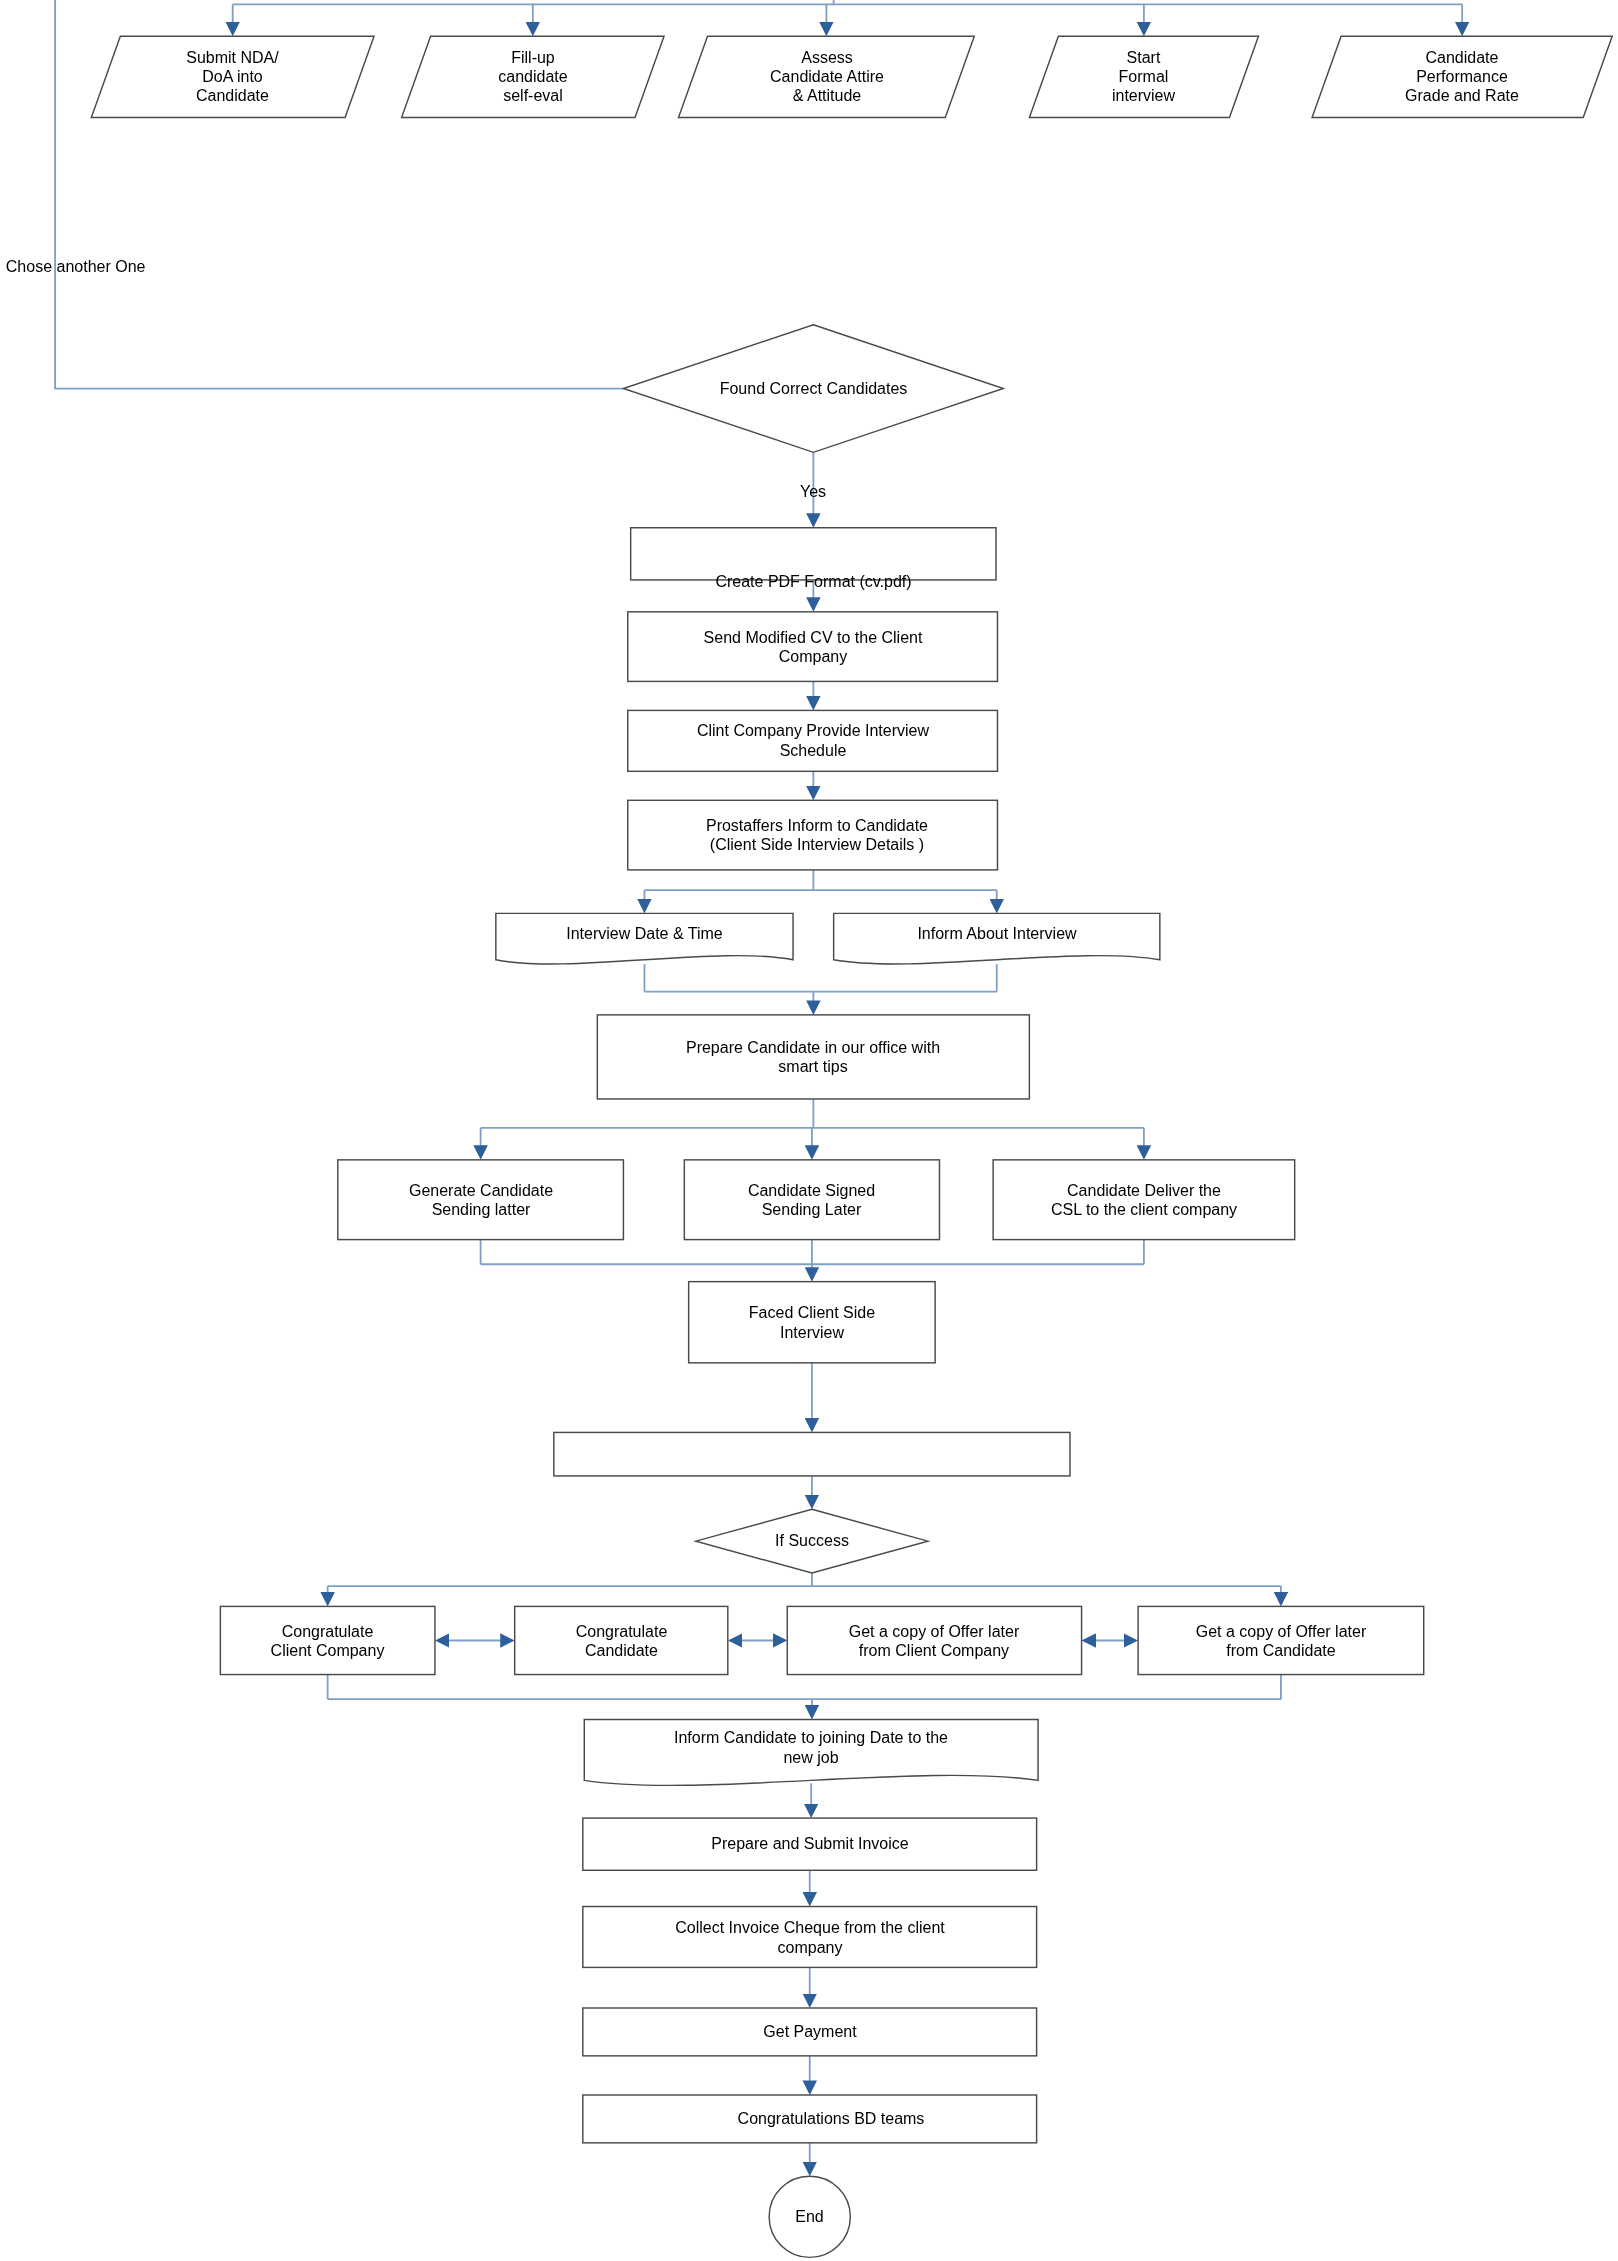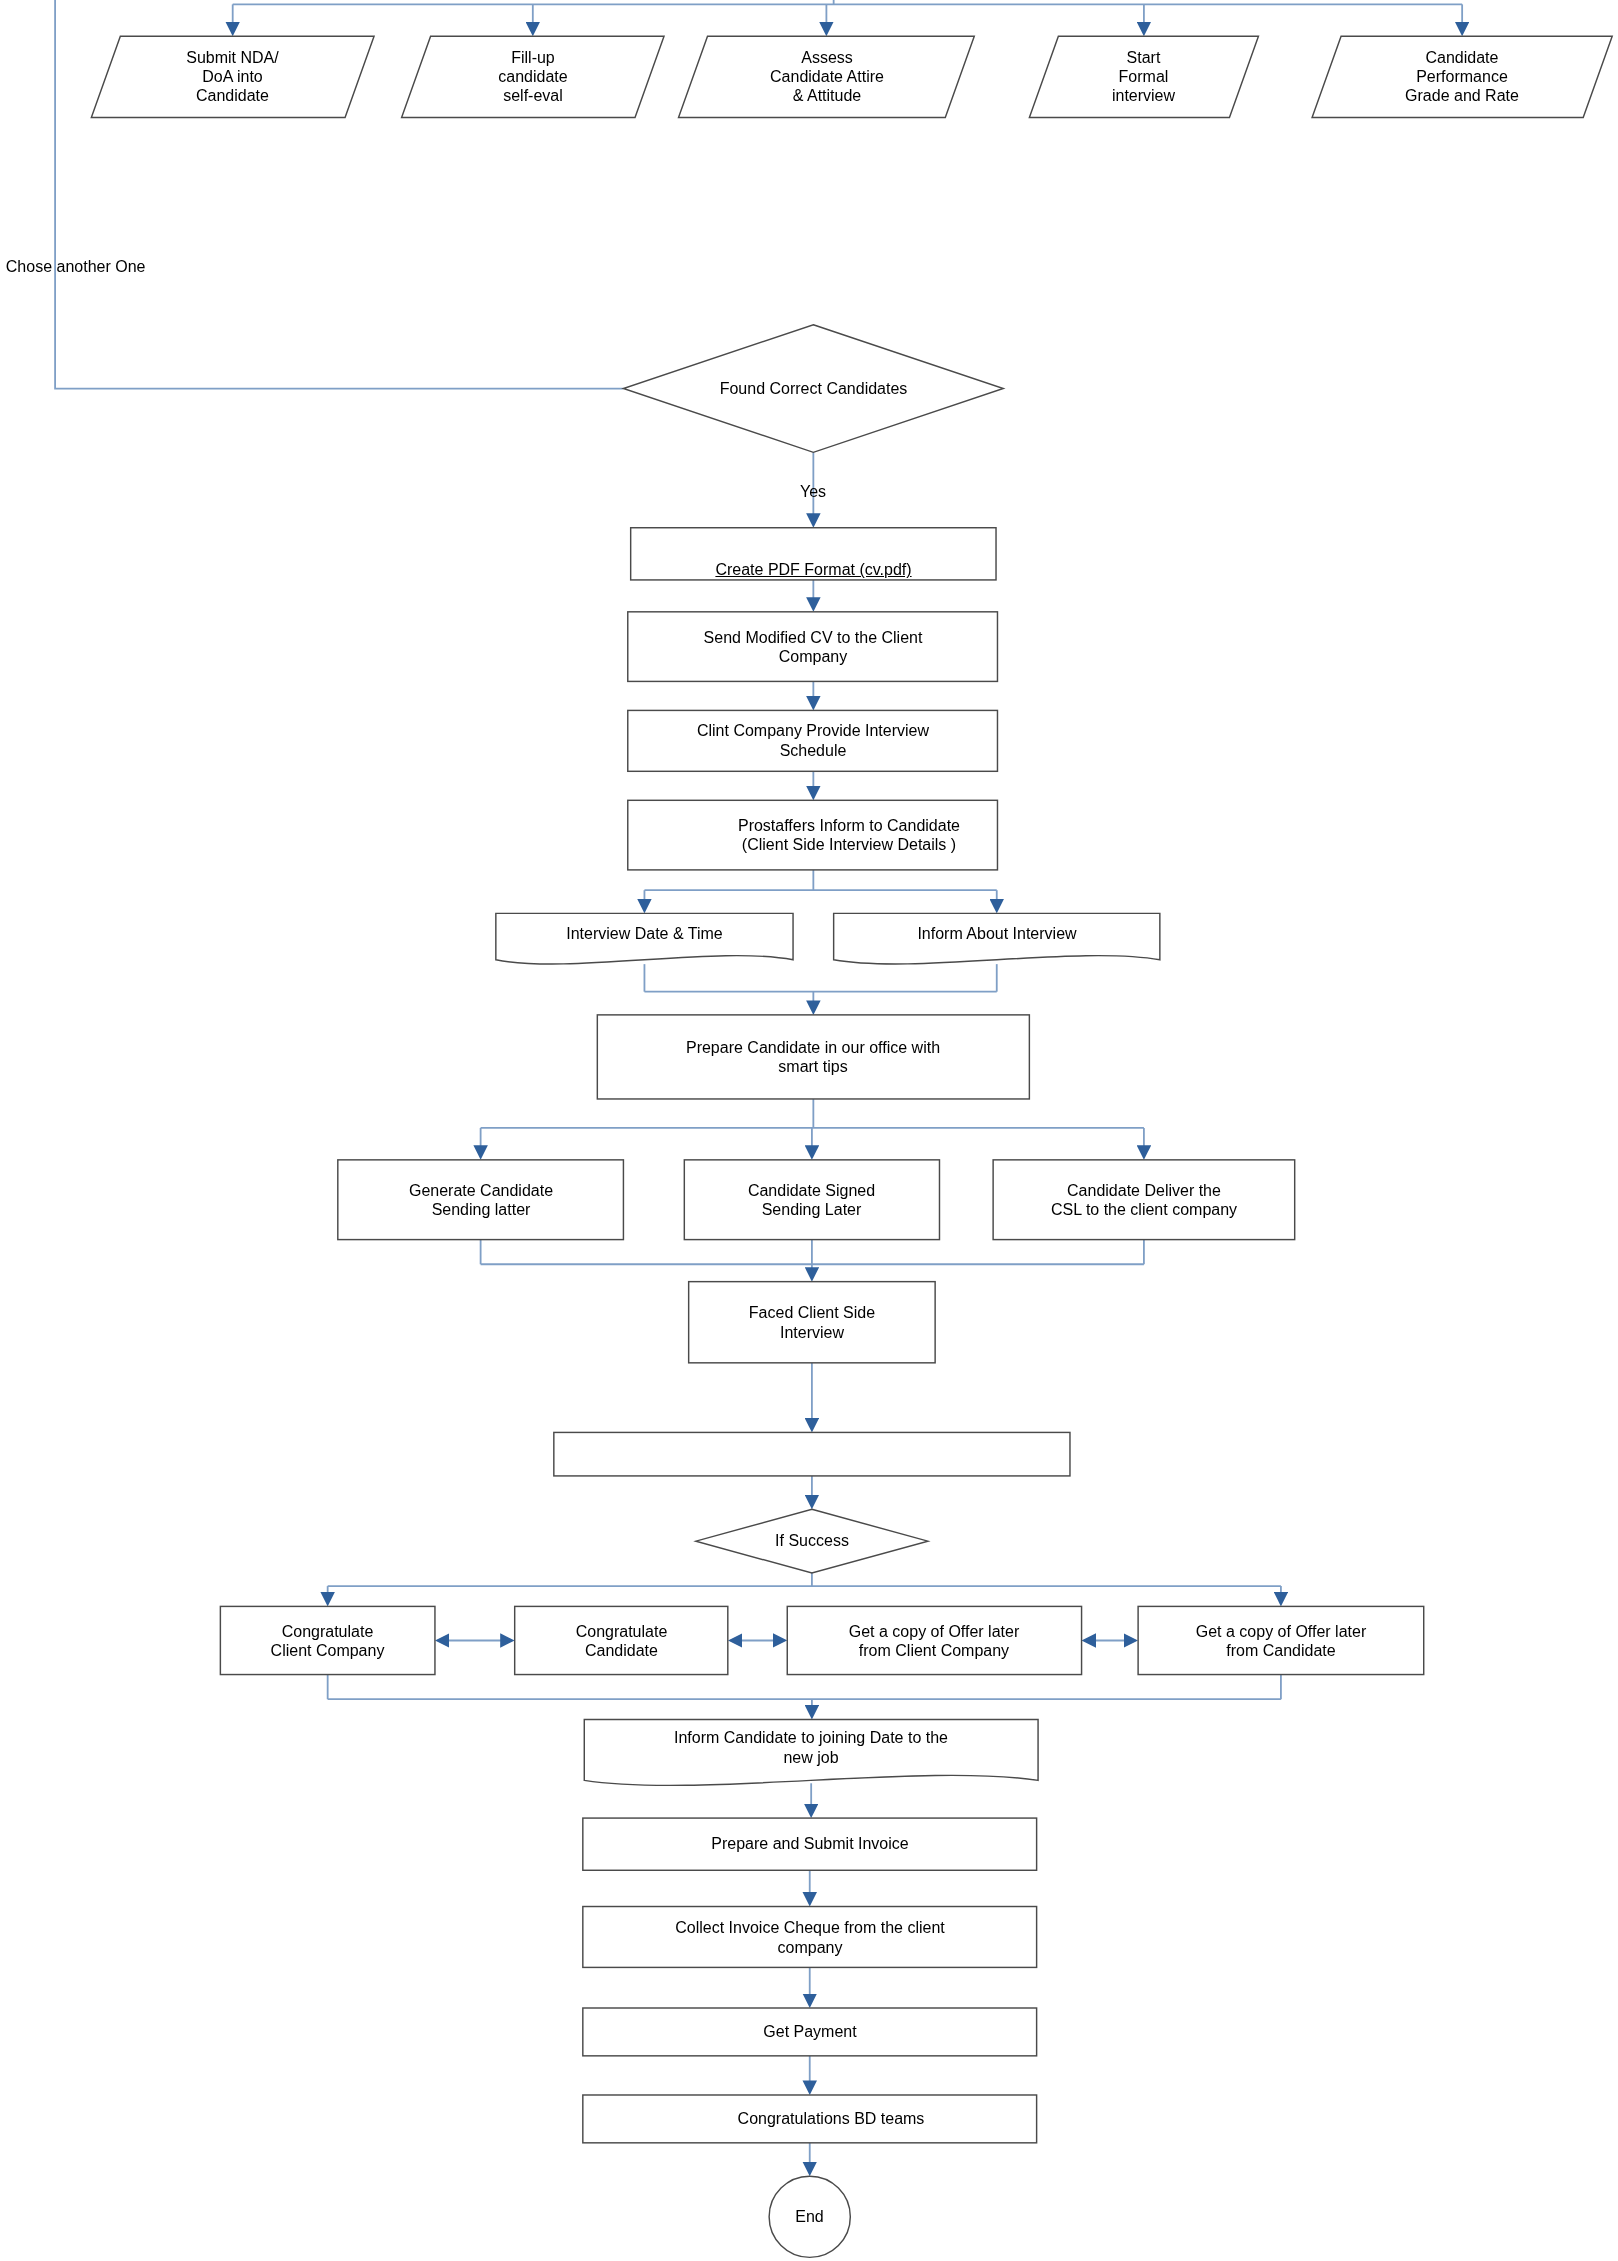--- a/index.html
+++ b/index.html
@@ -154,26 +154,26 @@
 interview</div>
     <div class="lbl" style="left:1312px;top:36px;width:300px;height:81px;">Candidate
 Performance
 Grade and Rate</div>
 
     <div class="lbl left" style="left:5.8px;top:252px;width:239px;height:29px;">Chose another One</div>
 
     <div class="lbl" style="left:638px;top:325px;width:351px;height:128px;">Found Correct Candidates</div>
     <div class="lbl" style="left:777px;top:476px;width:72px;height:32px;">Yes</div>
 
-    <div class="lbl" style="left:631px;top:544px;width:365px;height:52px;text-decoration:underline;">Create PDF Format (cv.pdf)</div>
+    <div class="lbl" style="left:631px;top:556px;width:365px;height:52px;">Create PDF Format (cv.pdf)</div>
     <div class="lbl" style="left:628px;top:612px;width:370px;height:70px;border-radius:10px;">Send Modified CV to the Client
 Company</div>
     <div class="lbl" style="left:628px;top:710px;width:370px;height:61px;border-radius:16px;">Clint Company Provide Interview
 Schedule</div>
-    <div class="lbl" style="left:664px;top:800px;width:370px;height:70px;">Prostaffers Inform to Candidate
+    <div class="lbl" style="left:632px;top:800px;width:370px;height:70px;">Prostaffers Inform to Candidate
 (Client Side Interview Details )</div>
 
     <div class="lbl" style="left:496px;top:912px;width:297px;height:43px;">Interview Date &amp; Time</div>
     <div class="lbl" style="left:834px;top:912px;width:326px;height:43px;">Inform About Interview</div>
 
     <div class="lbl" style="left:597px;top:1015px;width:432px;height:84px;">Prepare Candidate in our office with
 smart tips</div>
 
     <div class="lbl" style="left:684px;top:1160px;width:255px;height:80px;">Candidate Signed
 Sending Later</div>

